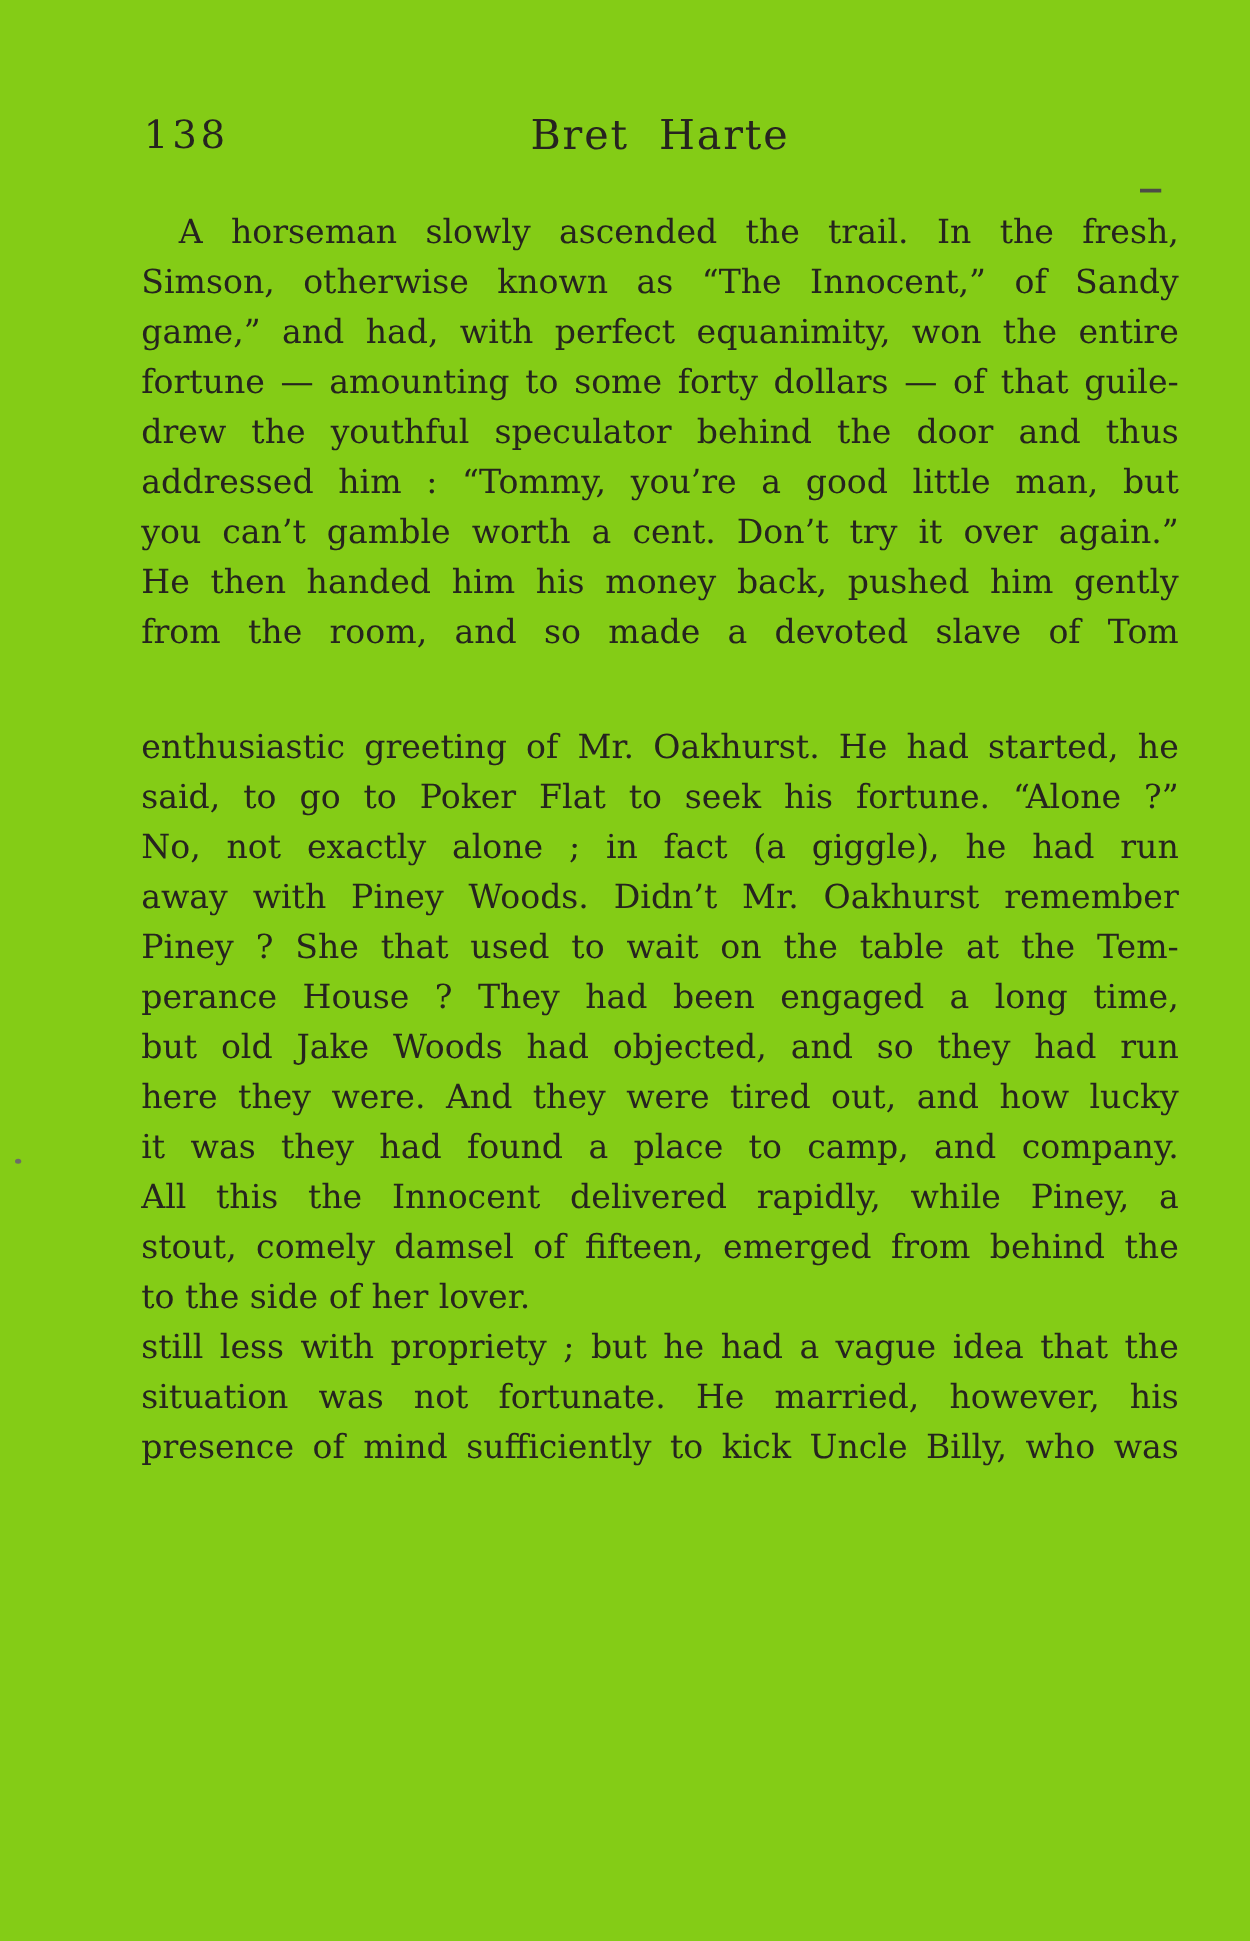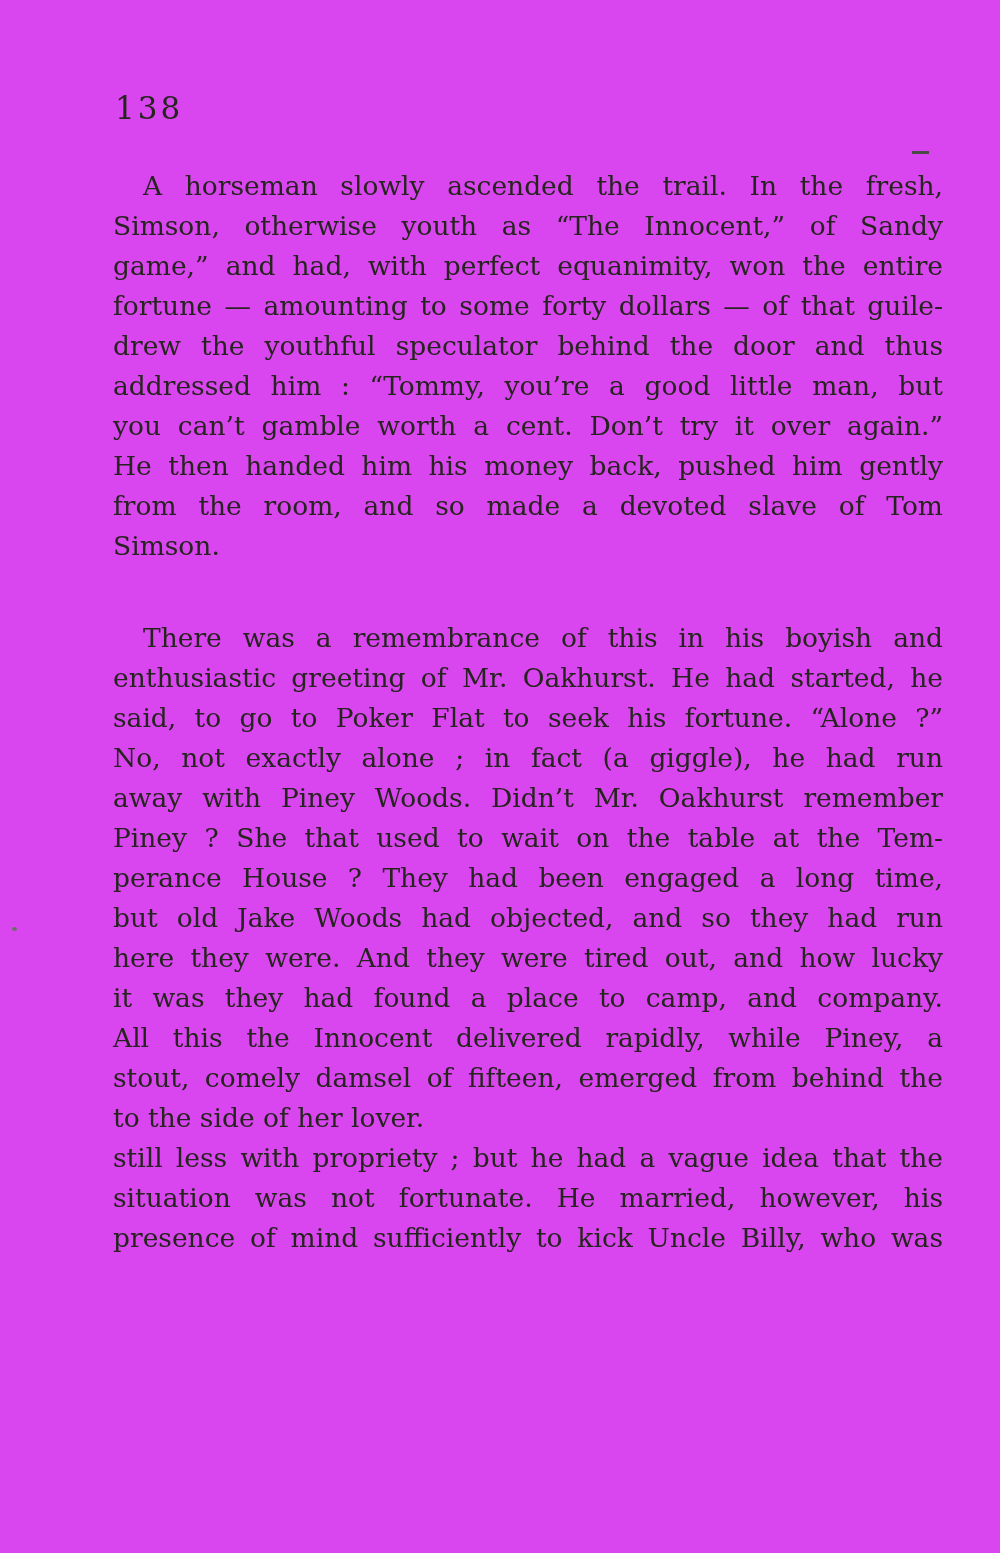--- a/index.html
+++ b/index.html
@@ -4,21 +4,21 @@
 <style>
   html, body {
     margin: 0;
     padding: 0;
     background: #fdfdfb;
   }
   .page {
     position: relative;
     width: 1000px;
     height: 1553px;
-    background: #d946ef;
+    background: #84cc16;
     box-sizing: border-box;
     padding: 88px 57px 0 113px;
     font-family: "DejaVu Serif", "Liberation Serif", serif;
     color: #26241f;
     overflow: hidden;
   }
   .page-header {
     position: relative;
     height: 46px;
     margin-bottom: 32px;
@@ -68,42 +68,41 @@
     background: #6d6d66;
   }
 </style>
 </head>
 <body>
 
 <div class="page">
 
   <header class="page-header">
     <span class="page-number">138</span>
+    <span class="running-title">Bret Harte</span>
   </header>
 
   <span class="artifact-dash"></span>
   <span class="artifact-dot"></span>
 
   <main class="page-body">
 
     <div class="paragraph gap-after">
       <div class="line first">A horseman slowly ascended the trail. In the fresh,</div>
-      <div class="line">Simson, otherwise youth as “The Innocent,” of Sandy</div>
+      <div class="line">Simson, otherwise known as “The Innocent,” of Sandy</div>
       <div class="line">game,” and had, with perfect equanimity, won the entire</div>
       <div class="line">fortune — amounting to some forty dollars — of that guile-</div>
       <div class="line">drew the youthful speculator behind the door and thus</div>
       <div class="line">addressed him : “Tommy, you’re a good little man, but</div>
       <div class="line">you can’t gamble worth a cent. Don’t try it over again.”</div>
       <div class="line">He then handed him his money back, pushed him gently</div>
       <div class="line">from the room, and so made a devoted slave of Tom</div>
-      <div class="line last">Simson.</div>
     </div>
 
     <div class="paragraph">
-      <div class="line first">There was a remembrance of this in his boyish and</div>
       <div class="line">enthusiastic greeting of Mr. Oakhurst. He had started, he</div>
       <div class="line">said, to go to Poker Flat to seek his fortune. “Alone ?”</div>
       <div class="line">No, not exactly alone ; in fact (a giggle), he had run</div>
       <div class="line">away with Piney Woods. Didn’t Mr. Oakhurst remember</div>
       <div class="line">Piney ? She that used to wait on the table at the Tem-</div>
       <div class="line">perance House ? They had been engaged a long time,</div>
       <div class="line">but old Jake Woods had objected, and so they had run</div>
       <div class="line">here they were. And they were tired out, and how lucky</div>
       <div class="line">it was they had found a place to camp, and company.</div>
       <div class="line">All this the Innocent delivered rapidly, while Piney, a</div>

